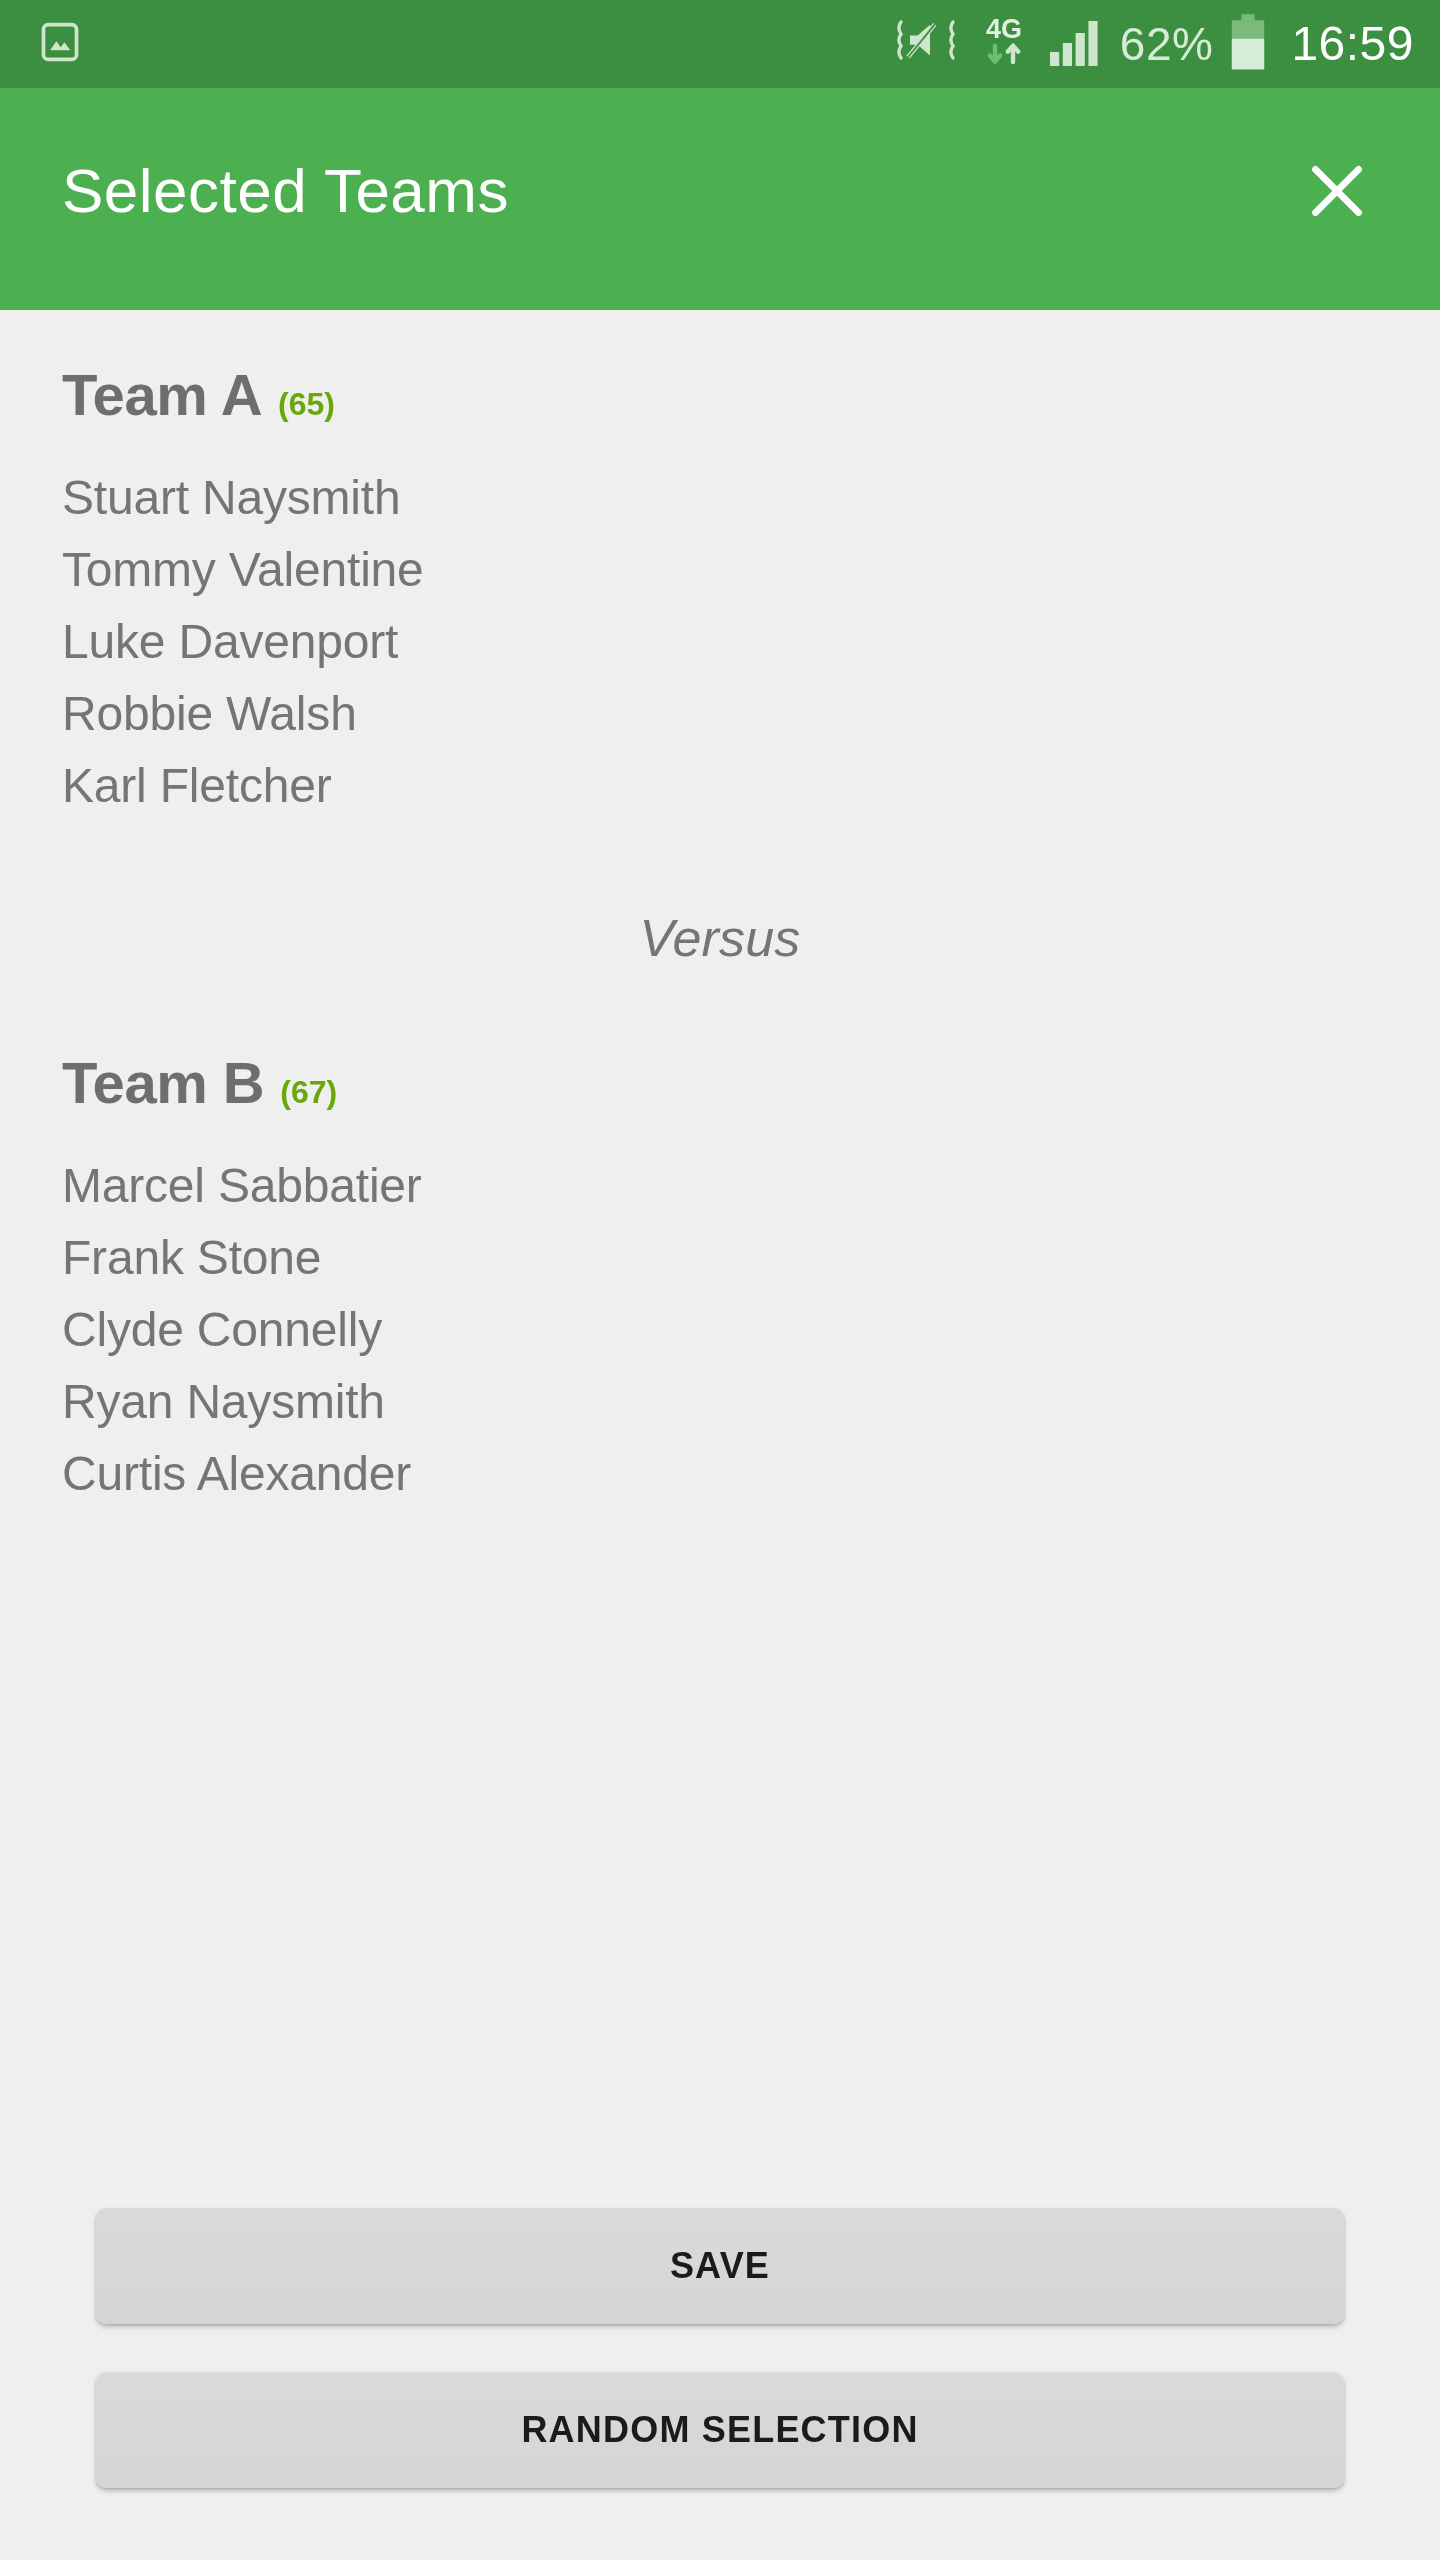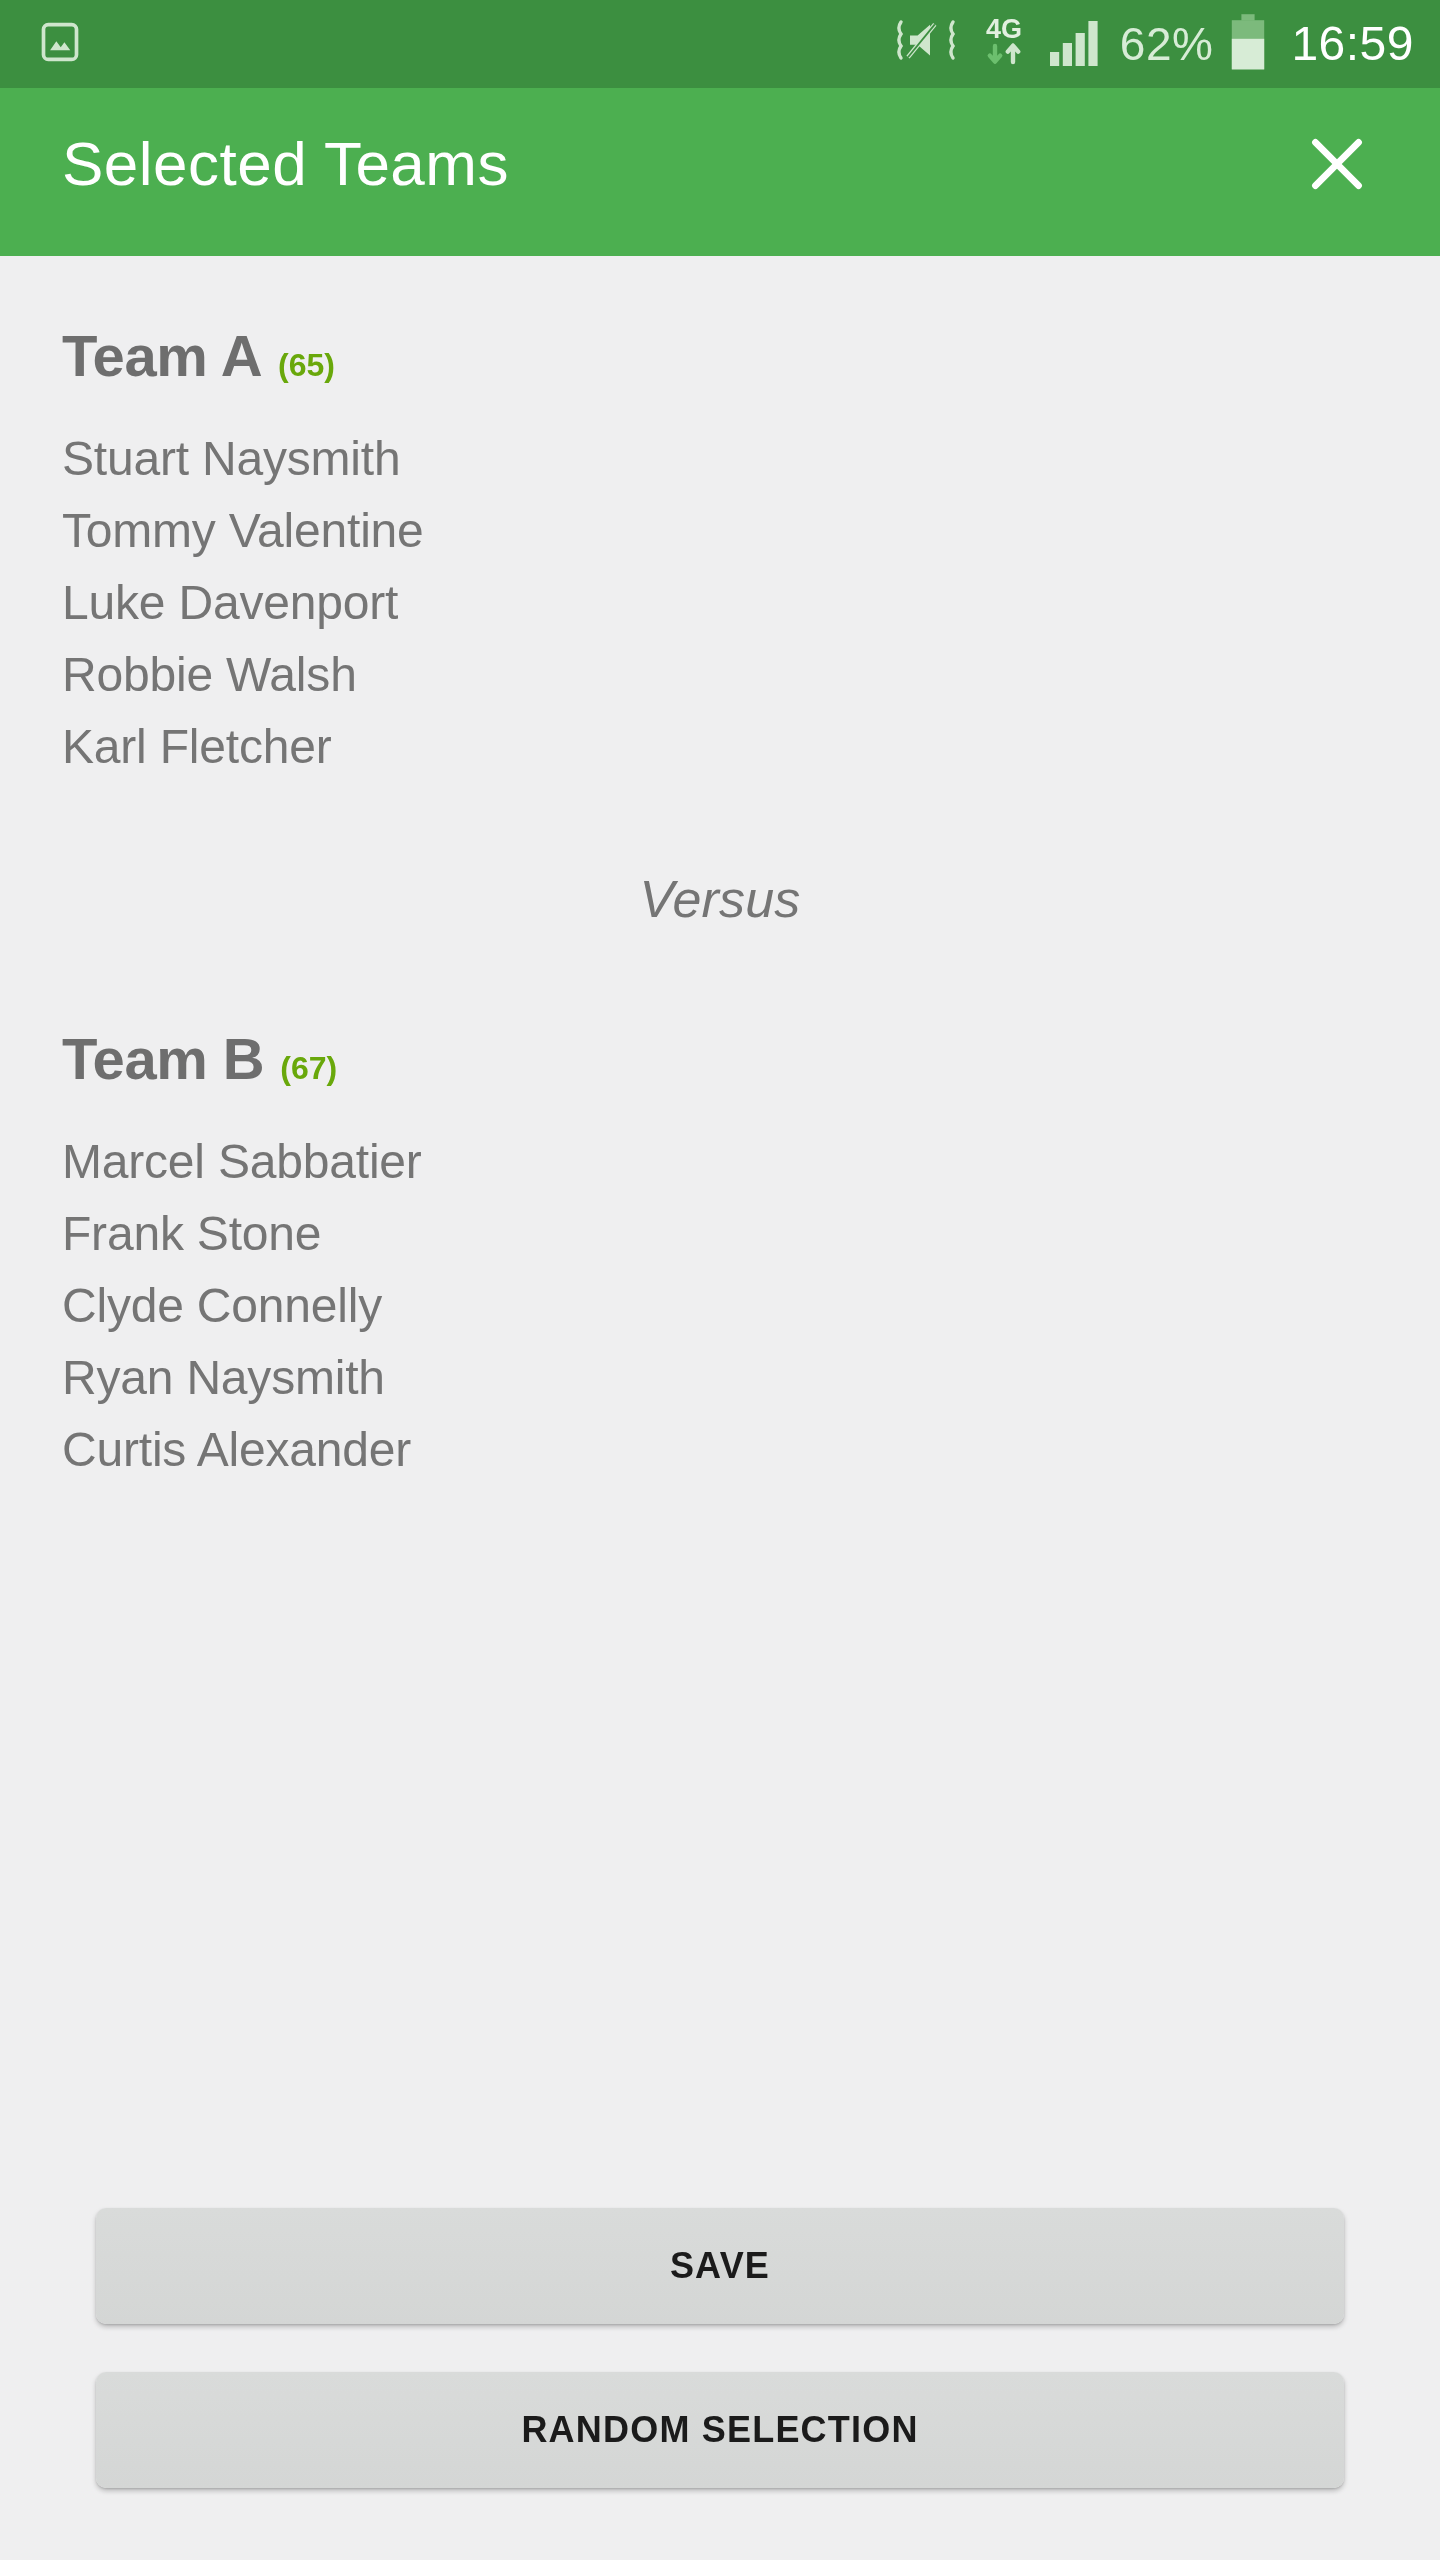--- a/index.html
+++ b/index.html
@@ -45,21 +45,21 @@
   .clock {
     color: #ffffff;
     font-size: 48px;
     letter-spacing: 0.5px;
     line-height: 1;
     margin-left: 8px;
   }
 
   
   .app-bar {
-    height: 168px;
+    height: 222px;
     background: #4caf50;
     display: flex;
     align-items: center;
     padding: 0 48px 16px 62px;
     flex: 0 0 auto;
     justify-content: space-between;
   }
   .app-bar-title {
     color: #ffffff;
     font-size: 62px;
@@ -84,21 +84,21 @@
     display: flex;
     flex-direction: column;
     padding: 0 62px;
     position: relative;
   }
 
   .team-block { margin-top: 0; }
   .team-header {
     display: flex;
     align-items: baseline;
-    padding-top: 71px;
+    padding-top: 56px;
   }
   .team-name {
     font-size: 58px;
     font-weight: bold;
     color: #6e6e6e;
     line-height: 1;
     letter-spacing: -0.5px;
   }
   .team-count {
     font-size: 32px;

